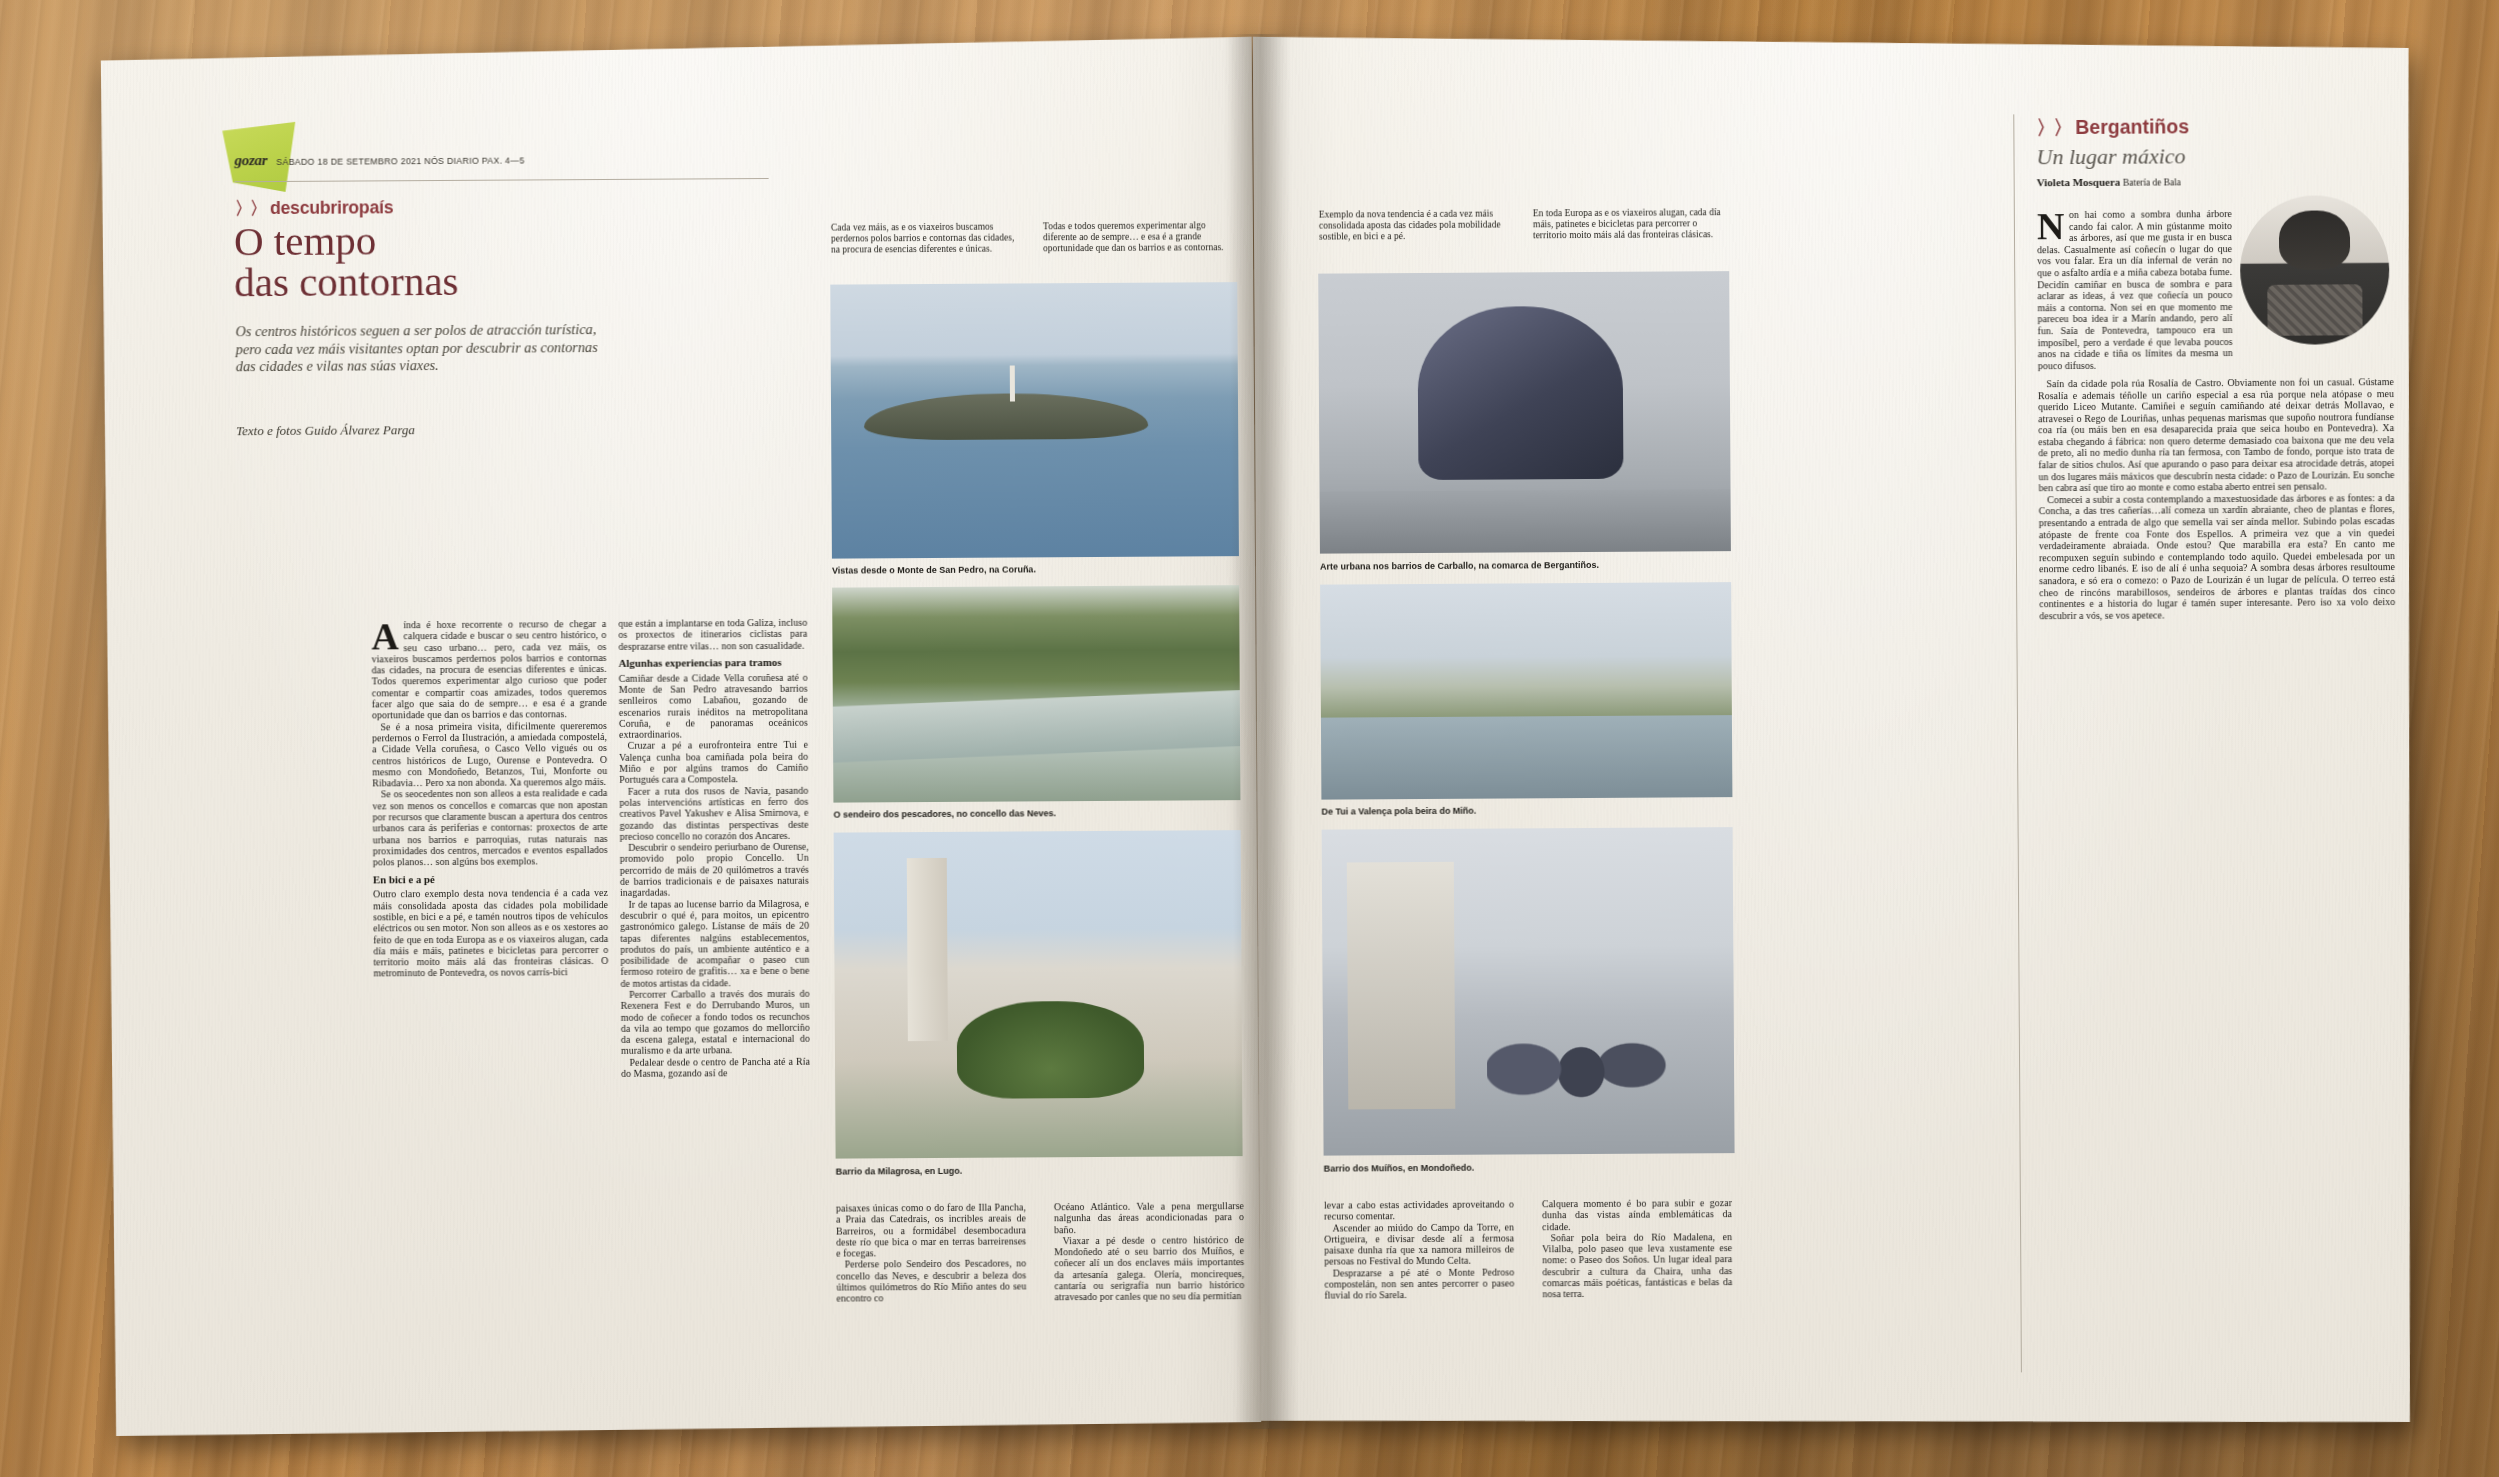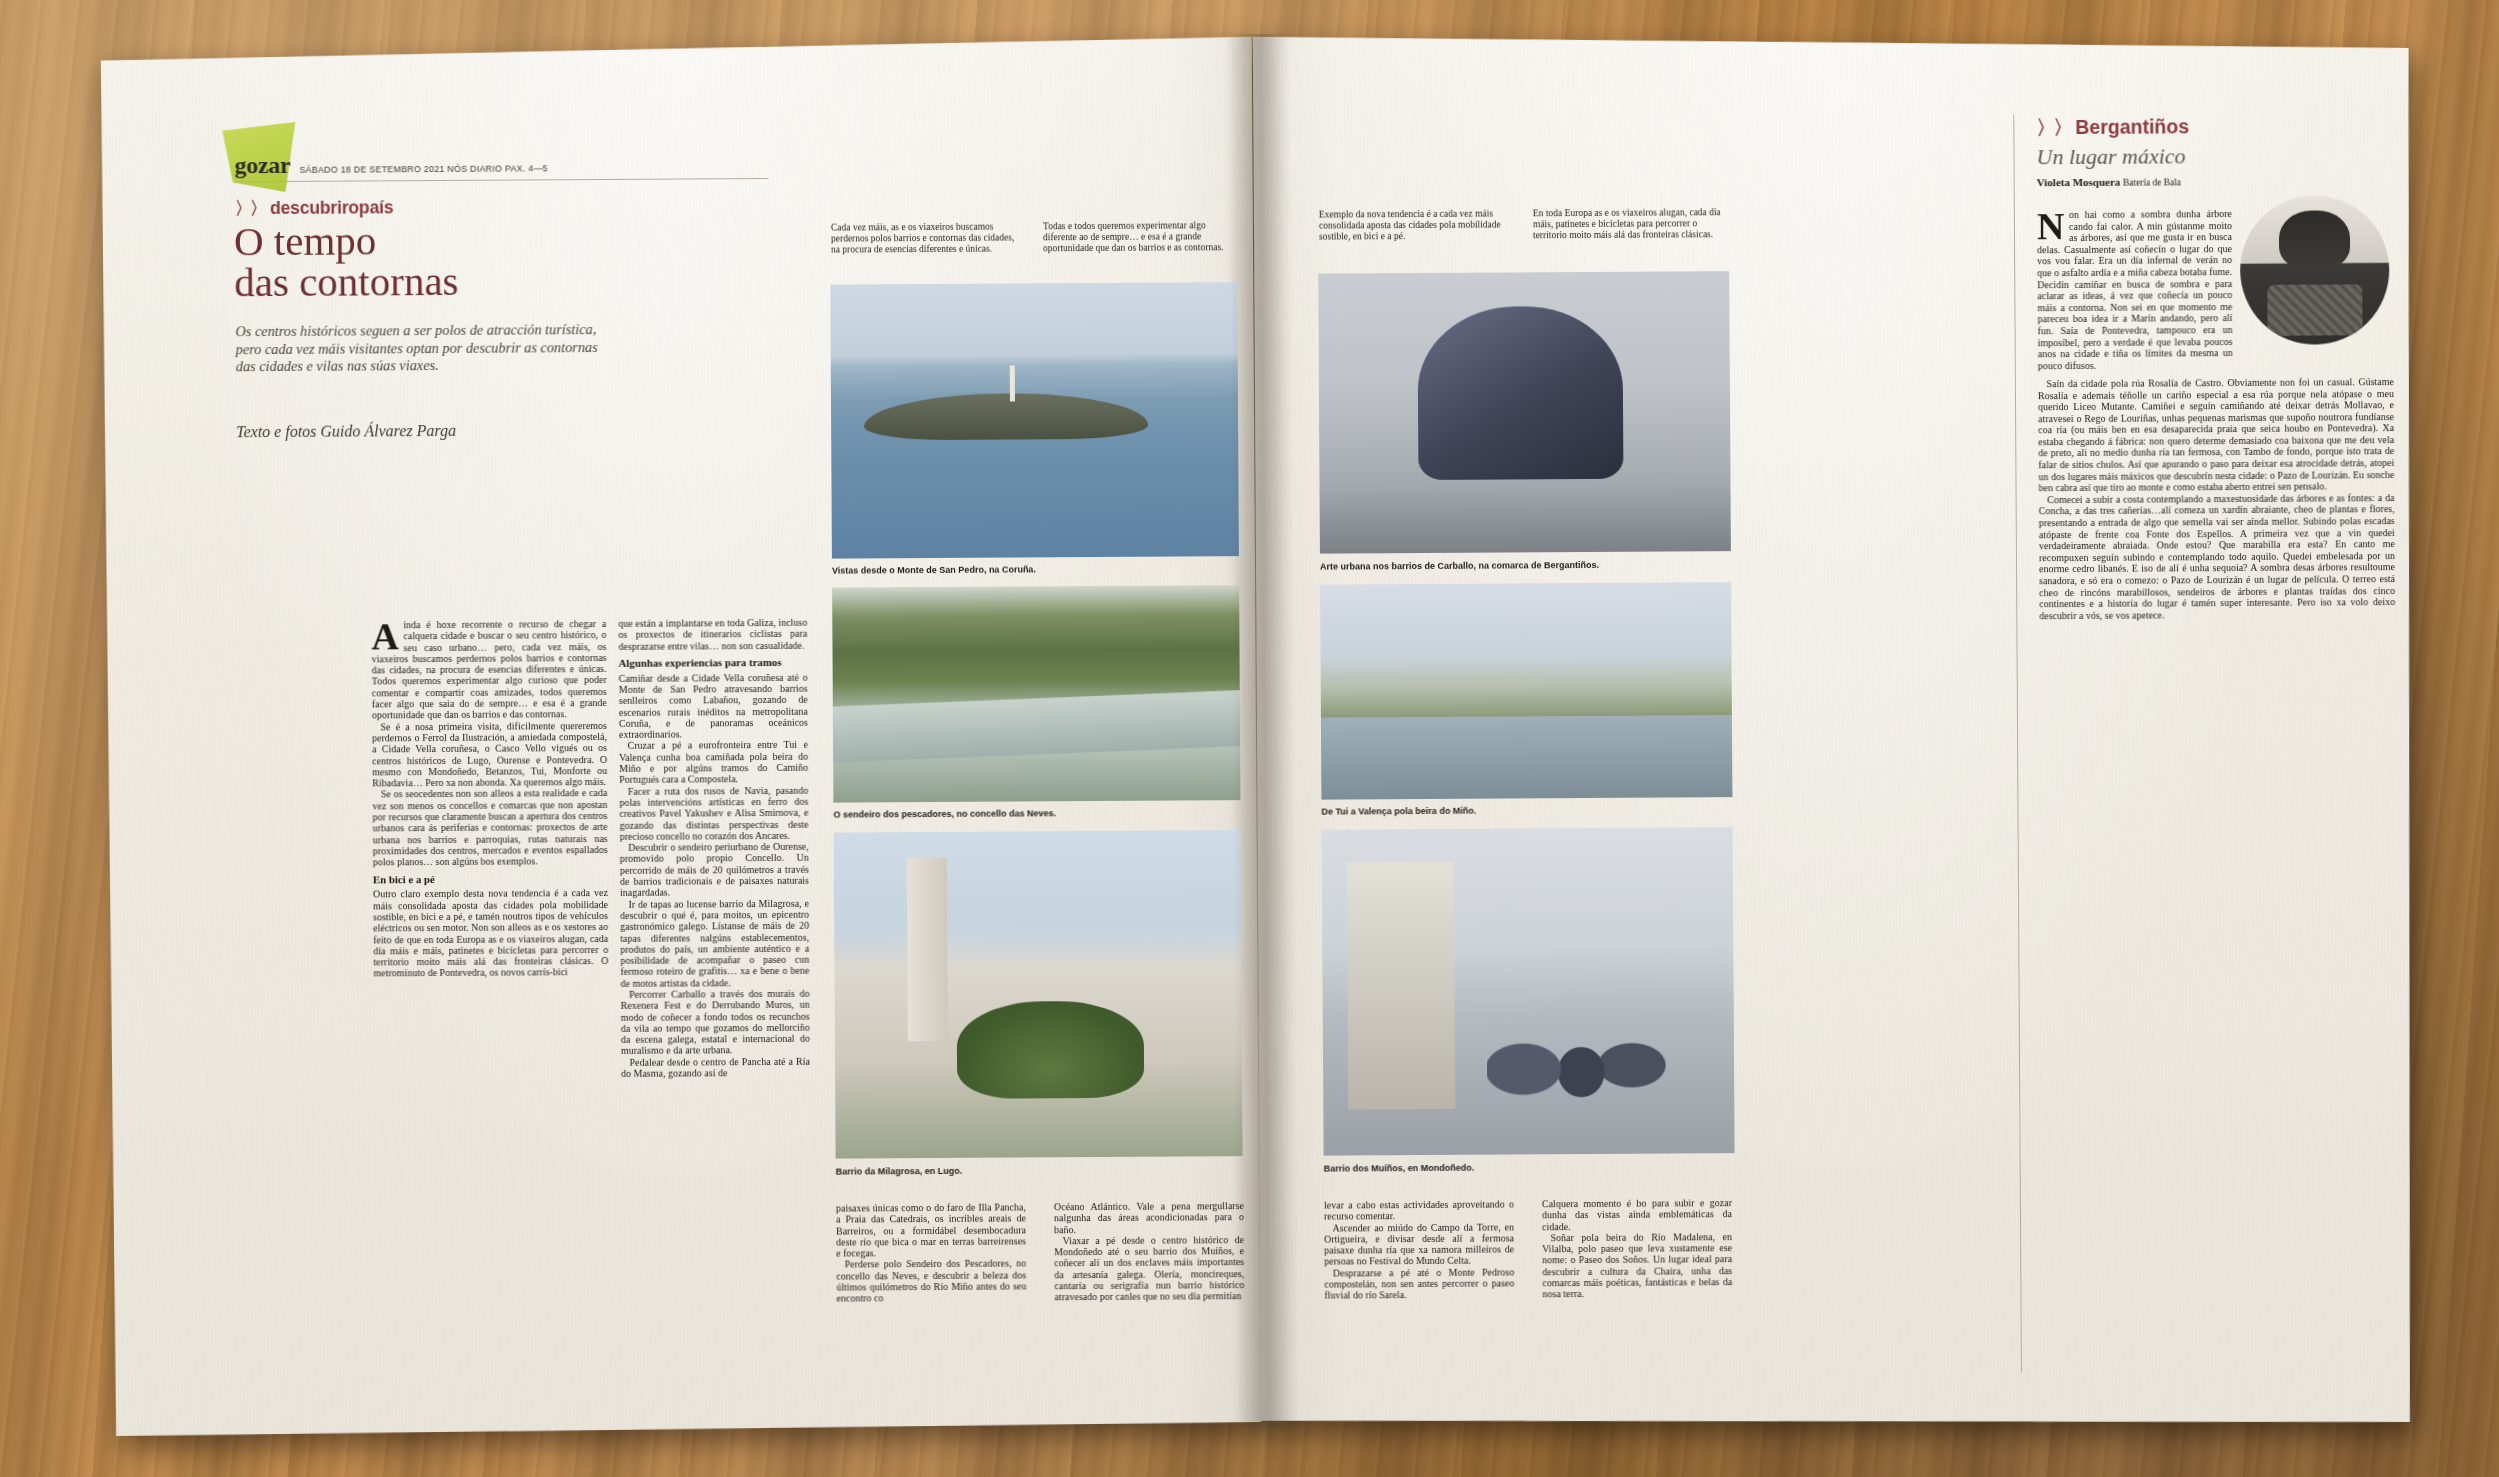--- a/index.html
+++ b/index.html
@@ -77,22 +77,22 @@
     font-weight:bold;font-size:10.8px;line-height:11.7px;margin:6.5px 0 2.6px 0;color:#17150f;
   }
   .dropcap{
     float:left;font-size:38px;line-height:29px;font-weight:bold;
     padding:2.6px 4.6px 0 0;color:#1d1b17;font-family:"Liberation Serif",serif;
   }
 
   
   #masthead{position:absolute;left:140px;top:112px;width:534px;height:26px;}
   .gozar{
-    font-family:"Liberation Serif",serif;font-weight:bold;
-    font-size:24px;color:#2c2a24;letter-spacing:-0.3px;margin-top:48px;
+    font-family:"Liberation Serif",serif;font-weight:bold;font-style:italic;
+    font-size:15px;color:#2c2a24;letter-spacing:-0.3px;margin-top:48px;
   }
   .mast-meta{
     font-size:8.8px;color:#3a372f;letter-spacing:0.3px;margin-left:6.5px;
     font-family:"Liberation Sans",sans-serif;
   }
   #greenmark{
     position:absolute;left:128px;top:82px;width:73px;height:70px;
     background:linear-gradient(160deg,#c4d84e 0%,#b6cf3c 55%,#a9c733 100%);
     clip-path:polygon(0 12%, 100% 0, 86% 100%, 14% 86%);
     opacity:0.92;
@@ -107,21 +107,21 @@
     position:absolute;left:139px;top:181px;width:417px;
     font-size:41px;line-height:41px;color:#6d2f34;font-weight:normal;
     font-family:"Liberation Serif",serif;
   }
   #standfirst{
     position:absolute;left:140px;top:283px;width:365px;
     font-size:14.3px;line-height:17.6px;color:#4a463c;font-style:italic;
   }
   #byline{
     position:absolute;left:140px;top:383px;
-    font-size:16px;color:#3c392f;font-style:italic;
+    font-size:13px;color:#3c392f;font-style:italic;
   }
 
   
   .tcol{position:absolute;}
 
   
   .photo{position:absolute;overflow:hidden;background:#8c9299;}
   .cap{
     position:absolute;font-family:"Liberation Sans",sans-serif;
     font-size:9px;color:#23211c;font-weight:bold;

